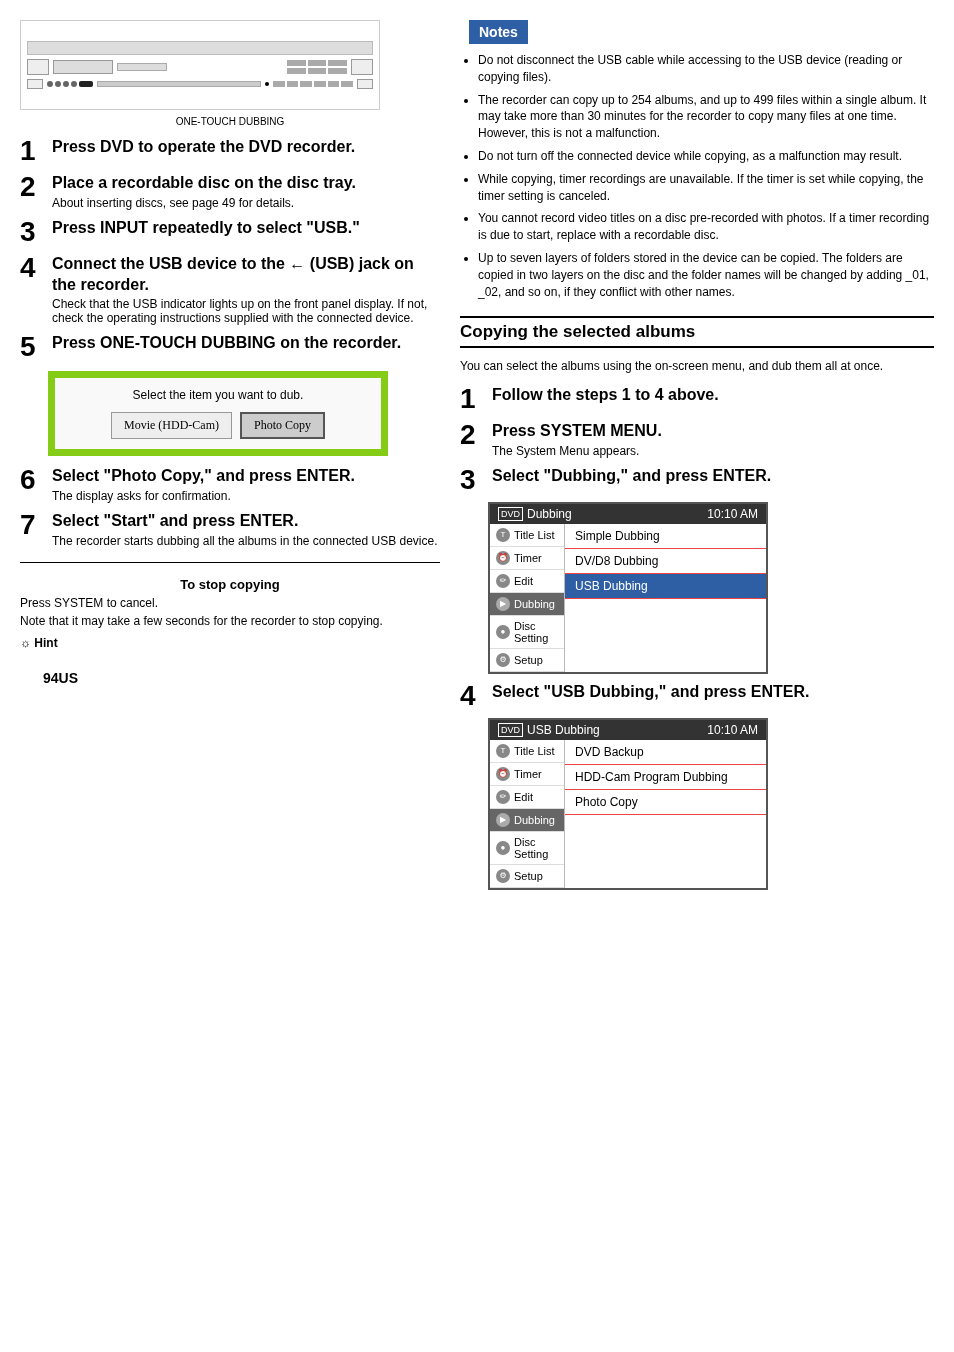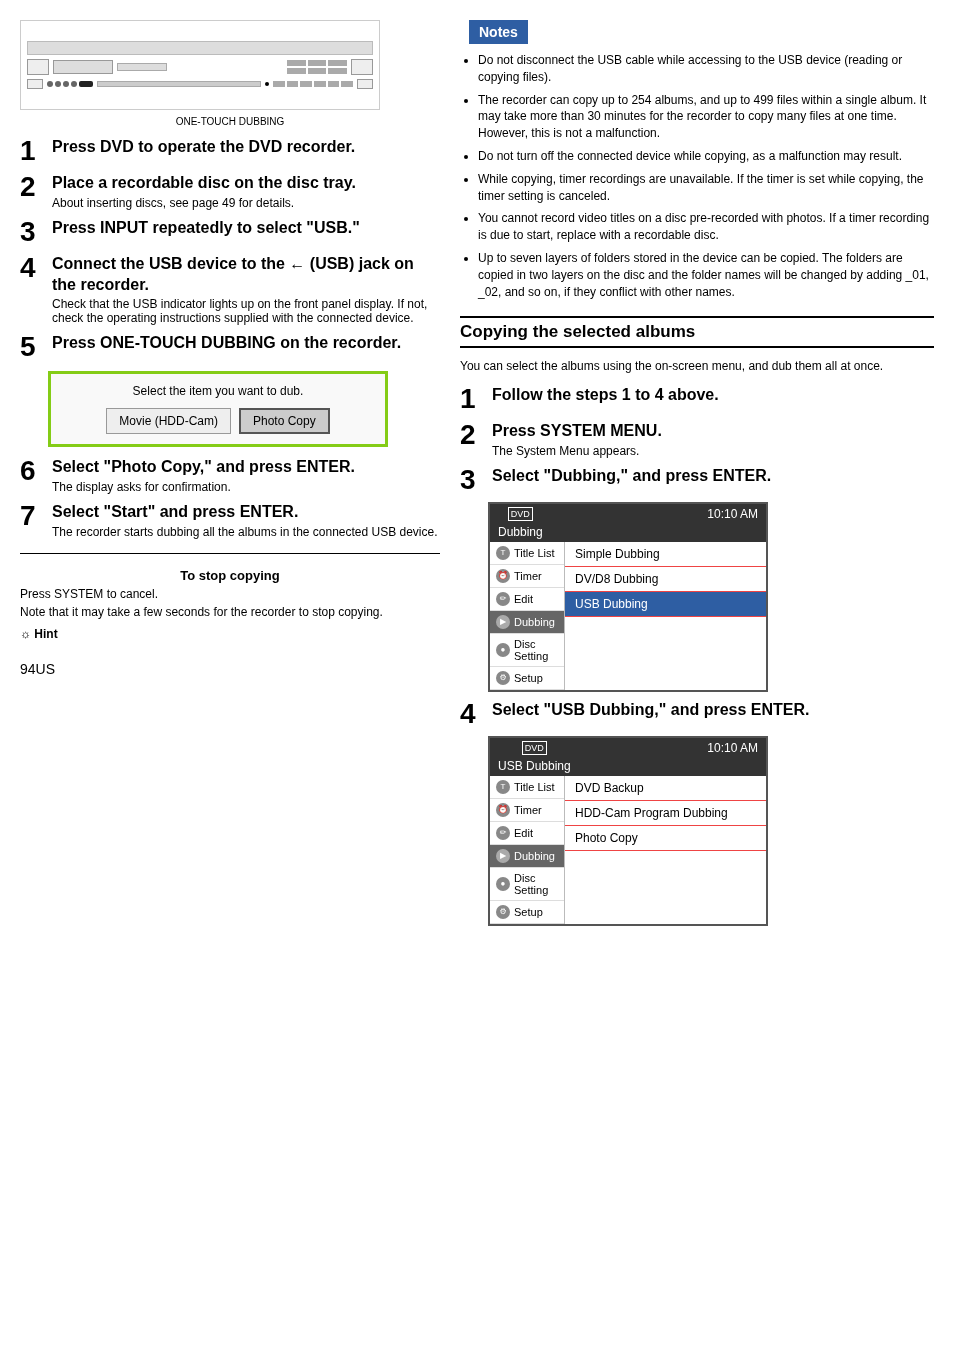--- a/index.html
+++ b/index.html
@@ -124,21 +124,21 @@
       font-weight: bold;
       line-height: 1.3;
     }
     .step-sub {
       font-size: 12px;
       margin-top: 2px;
     }
 
     
     .dialog-box {
-      border: 3px solid #84cc16;
+      border: 7px solid #84cc16;
       padding: 10px 15px;
       margin: 10px 0 10px 28px;
       width: 340px;
       background: #f9f9f9;
     }
     .dialog-text {
       font-size: 12px;
       text-align: center;
       margin-bottom: 10px;
     }
@@ -146,20 +146,21 @@
       display: flex;
       gap: 8px;
       justify-content: center;
     }
     .dialog-btn {
       border: 1px solid #999;
       padding: 4px 12px;
       font-size: 12px;
       background: #eee;
       cursor: pointer;
+      font-family: Liberation Serif, serif;
     }
     .dialog-btn.selected {
       background: #ccc;
       border: 2px solid #555;
     }
 
     
     .divider {
       border: none;
       border-top: 1px solid #000;
@@ -185,22 +186,23 @@
       font-weight: bold;
       margin-bottom: 2px;
     }
     .hint-text {
       font-size: 12px;
     }
 
     
     .page-number {
       font-size: 14px;
-      font-weight: normal;
+      font-weight: bold;
       margin-top: 20px;
+      margin-left: 23px;
     }
 
     
     .notes-box {
       background: #2e5ea3;
       color: #fff;
       font-size: 14px;
       font-weight: bold;
       padding: 4px 10px;
       margin-bottom: 8px;
@@ -246,21 +248,20 @@
       color: #fff;
       display: flex;
       justify-content: space-between;
       padding: 3px 8px;
       font-size: 12px;
     }
     .menu-header-logo {
       display: flex;
       align-items: center;
       gap: 4px;
-      flex-direction: column;
     }
     .dvd-logo {
       background: #333;
       border: 1px solid #fff;
       color: #fff;
       font-size: 9px;
       padding: 1px 2px;
     }
     .menu-body {
       display: flex;

